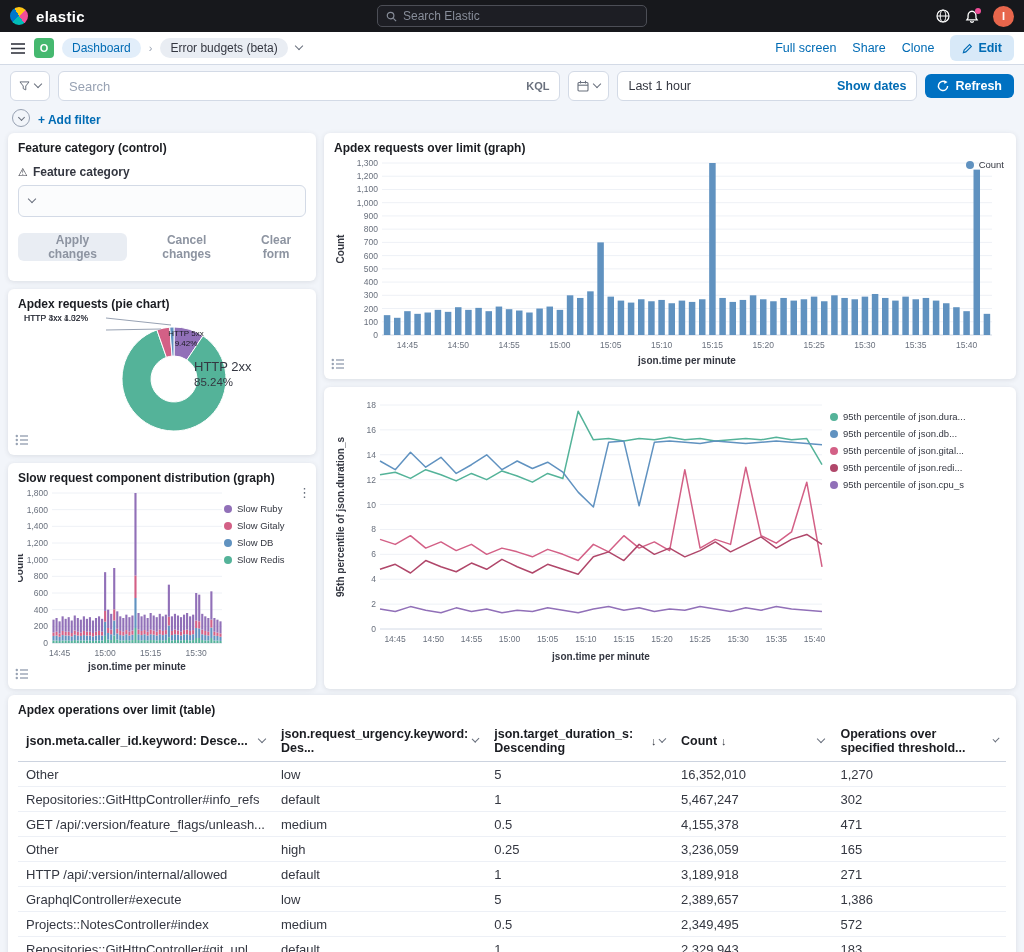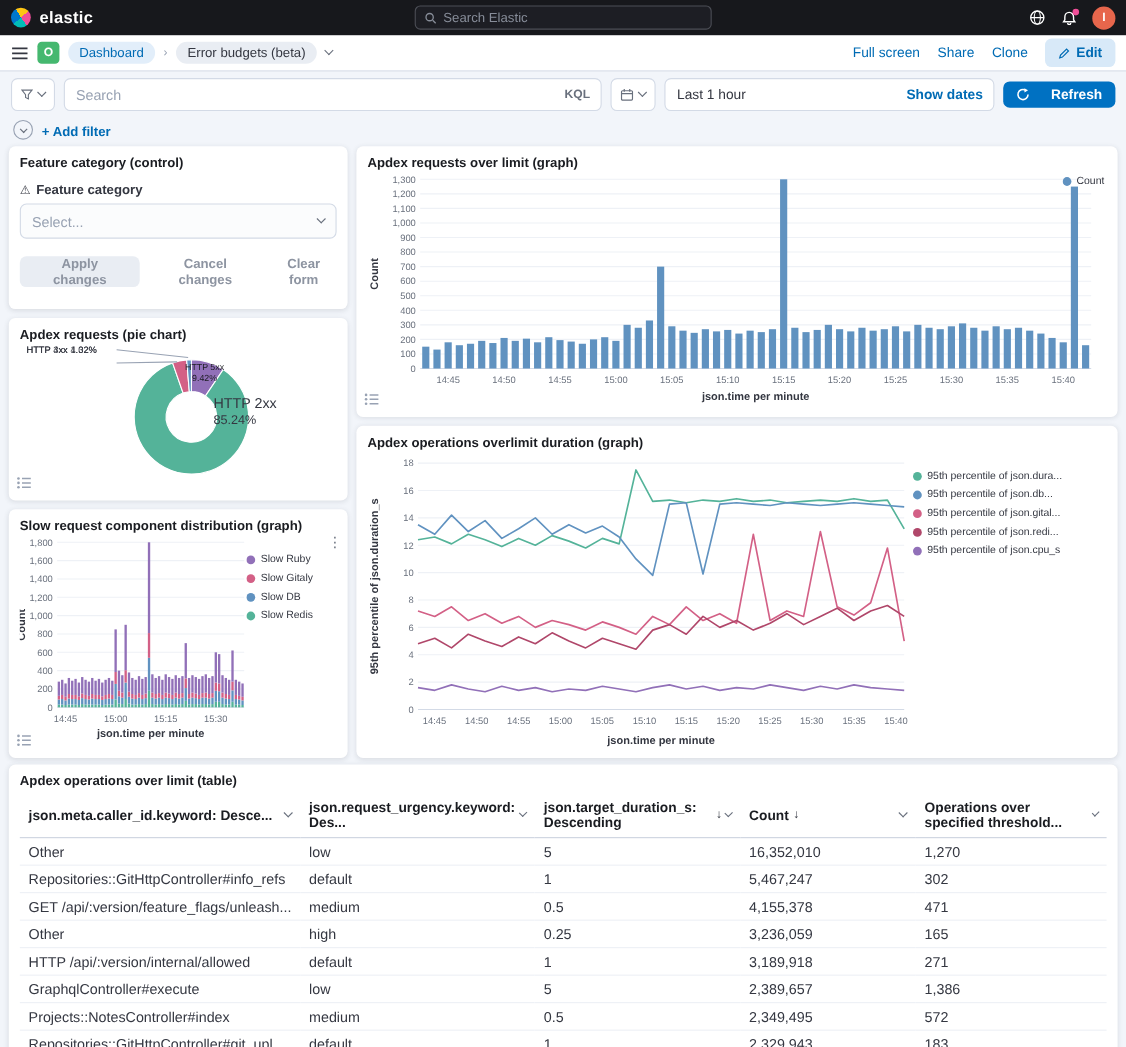--- a/index.html
+++ b/index.html
@@ -40,21 +40,21 @@
   .querybar{display:flex;align-items:center;gap:8px;padding:6px 10px;}
   .icon-btn{height:30px;display:flex;align-items:center;gap:5px;background:#fff;border:1px solid #d3dae6;
     border-radius:6px;padding:0 8px;cursor:pointer;}
   .qsearch{flex:1;height:30px;background:#fff;border:1px solid #d3dae6;border-radius:6px;display:flex;align-items:center;padding:0 10px;}
   .qsearch input{flex:1;border:none;outline:none;font-size:13px;font-family:inherit;color:#343741;background:transparent;}
   .qsearch input::placeholder{color:#98a2b3;}
   .kql{color:#69707d;font-size:11px;font-weight:700;cursor:pointer;}
   .timebox{width:300px;height:30px;background:#fff;border:1px solid #d3dae6;border-radius:6px;display:flex;
     align-items:center;padding:0 10px;font-size:12.5px;gap:8px;}
   .showdates{margin-left:auto;color:var(--accent_blue,#006bb4);font-weight:600;cursor:pointer;}
-  .refresh-btn{height:20px;display:flex;align-items:center;gap:19px;background:var(--primary_blue,#0071c2);border:none;
+  .refresh-btn{height:20px;display:flex;align-items:center;gap:6px;background:var(--primary_blue,#0071c2);border:none;
     border-radius:6px;padding:12px 12px;color:#fff;font-size:12.5px;font-weight:700;font-family:inherit;cursor:pointer;}
   .filterrow{display:flex;align-items:flex-end;gap:8px;padding:2px 12px 6px;height:26px;}
   .fcircle{width:18px;height:18px;border:1px solid #98a2b3;border-radius:50%;display:flex;align-items:center;justify-content:center;cursor:pointer;}
   .fcircle .chev-i{width:5px;height:5px;margin-top:-2px;}
   .addfilter{color:var(--accent_blue,#006bb4);font-size:12px;font-weight:600;text-decoration:none;cursor:pointer;}
 
   
   .dash{display:flex;gap:8px;padding:0 8px;}
   .colL{width:308px;display:flex;flex-direction:column;gap:8px;}
   .colR{flex:1;display:flex;flex-direction:column;gap:8px;}
@@ -199,21 +199,20 @@
 <main class="dash">
   <div class="colL">
 
     <section class="panel" style="height:148px">
       <div class="ptitle">Feature category (control)</div>
       <div class="ctl-label">
         <span class="warn">⚠</span>
         <span>Feature category</span>
       </div>
       <div class="select">
-        <span class="sel-ph">Select...</span>
         <span class="chev-i"></span>
       </div>
       <div class="ctl-btns">
         <button class="btn-gray">Apply changes</button>
         <button class="btn-text">Cancel changes</button>
         <button class="btn-text">Clear form</button>
       </div>
     </section>
 
     <section class="panel" style="height:166px">
@@ -667,21 +666,20 @@
             <g fill="#98a2b3">
               <circle cx="1.8" cy="2" r="1.2"></circle>
               <circle cx="1.8" cy="6" r="1.2"></circle>
               <circle cx="1.8" cy="10" r="1.2"></circle>
             </g>
           </svg>
       </span>
     </section>
 
     <section class="panel" style="height:302px">
-      <div class="ptitle">Apdex operations overlimit duration (graph)</div>
       <div class="row">
         <svg id="lineSvg" width="496" height="268">
             <line x1="46" x2="488" y1="234" y2="234" stroke="#d3dae6"></line>
             <text x="42" y="237" class="tick" text-anchor="end">0</text>
             <line x1="46" x2="488" y1="209.1111111111111" y2="209.1111111111111" stroke="#eef1f6"></line>
             <text x="42" y="212.1111111111111" class="tick" text-anchor="end">2</text>
             <line x1="46" x2="488" y1="184.22222222222223" y2="184.22222222222223" stroke="#eef1f6"></line>
             <text x="42" y="187.22222222222223" class="tick" text-anchor="end">4</text>
             <line x1="46" x2="488" y1="159.33333333333334" y2="159.33333333333334" stroke="#eef1f6"></line>
             <text x="42" y="162.33333333333334" class="tick" text-anchor="end">6</text>

